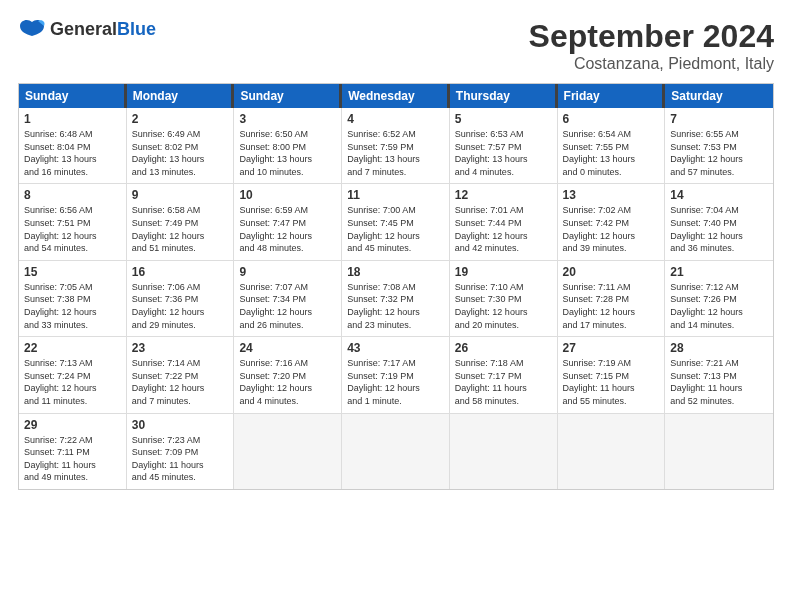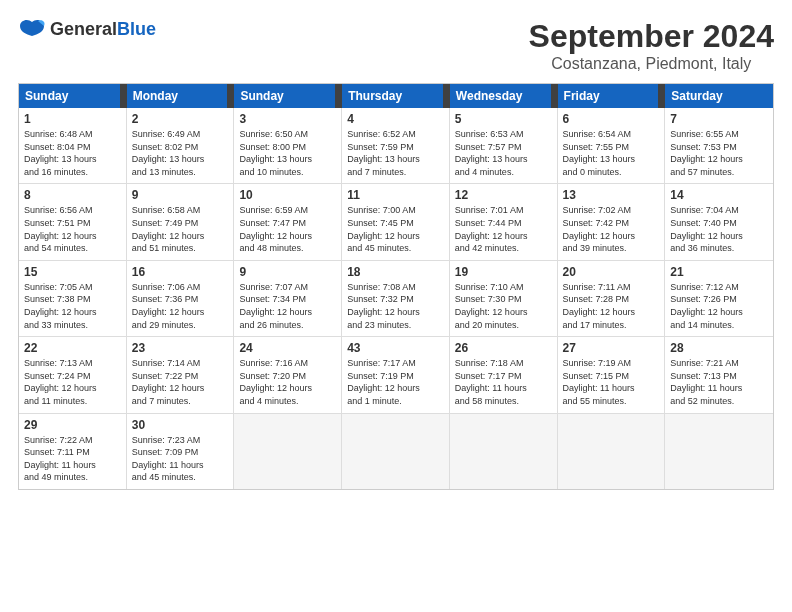--- a/index.html
+++ b/index.html
@@ -26,21 +26,21 @@
     .logo {
       display: flex;
       align-items: center;
       gap: 4px;
     }
     .logo-bird {
       width: 28px;
       height: 22px;
     }
     .title-block {
-      text-align: center;
+      text-align: right;
     }
     .month-title {
       font-size: 32px;
       font-weight: bold;
       color: #333;
     }
     .location-title {
       font-size: 16px;
       color: #555;
     }
@@ -54,21 +54,21 @@
       display: grid;
       grid-template-columns: repeat(7, 1fr);
       background: #1565c0;
     }
     .cal-header-cell {
       color: #fff;
       font-weight: bold;
       font-size: 12px;
       padding: 5px 6px;
       text-align: left;
-      border-right: 7px solid #404040;
+      border-right: 3px solid #404040;
     }
     .cal-header-cell:last-child { border-right: none; }
     .cal-body {
       flex: 1;
       display: flex;
       flex-direction: column;
     }
     .cal-row {
       display: grid;
       grid-template-columns: repeat(7, 1fr);
@@ -118,22 +118,22 @@
       <div class="month-title">September 2024</div>
       <div class="location-title">Costanzana, Piedmont, Italy</div>
     </div>
   </div>
 
   <div class="calendar">
     <div class="cal-header-row">
       <div class="cal-header-cell">Sunday</div>
       <div class="cal-header-cell">Monday</div>
       <div class="cal-header-cell">Sunday</div>
+      <div class="cal-header-cell">Wednesday</div>
       <div class="cal-header-cell">Thursday</div>
-      <div class="cal-header-cell">Wednesday</div>
       <div class="cal-header-cell">Friday</div>
       <div class="cal-header-cell">Saturday</div>
     </div>
     <div class="cal-body" id="cal-body">
     <div class="cal-row">
           <div class="cal-cell">
             <span class="day-num">1</span>
             <div class="cell-text">Sunrise: 6:48 AM<br>Sunset: 8:04 PM<br>Daylight: 13 hours<br>and 16 minutes.</div>
           </div>
           <div class="cal-cell">

